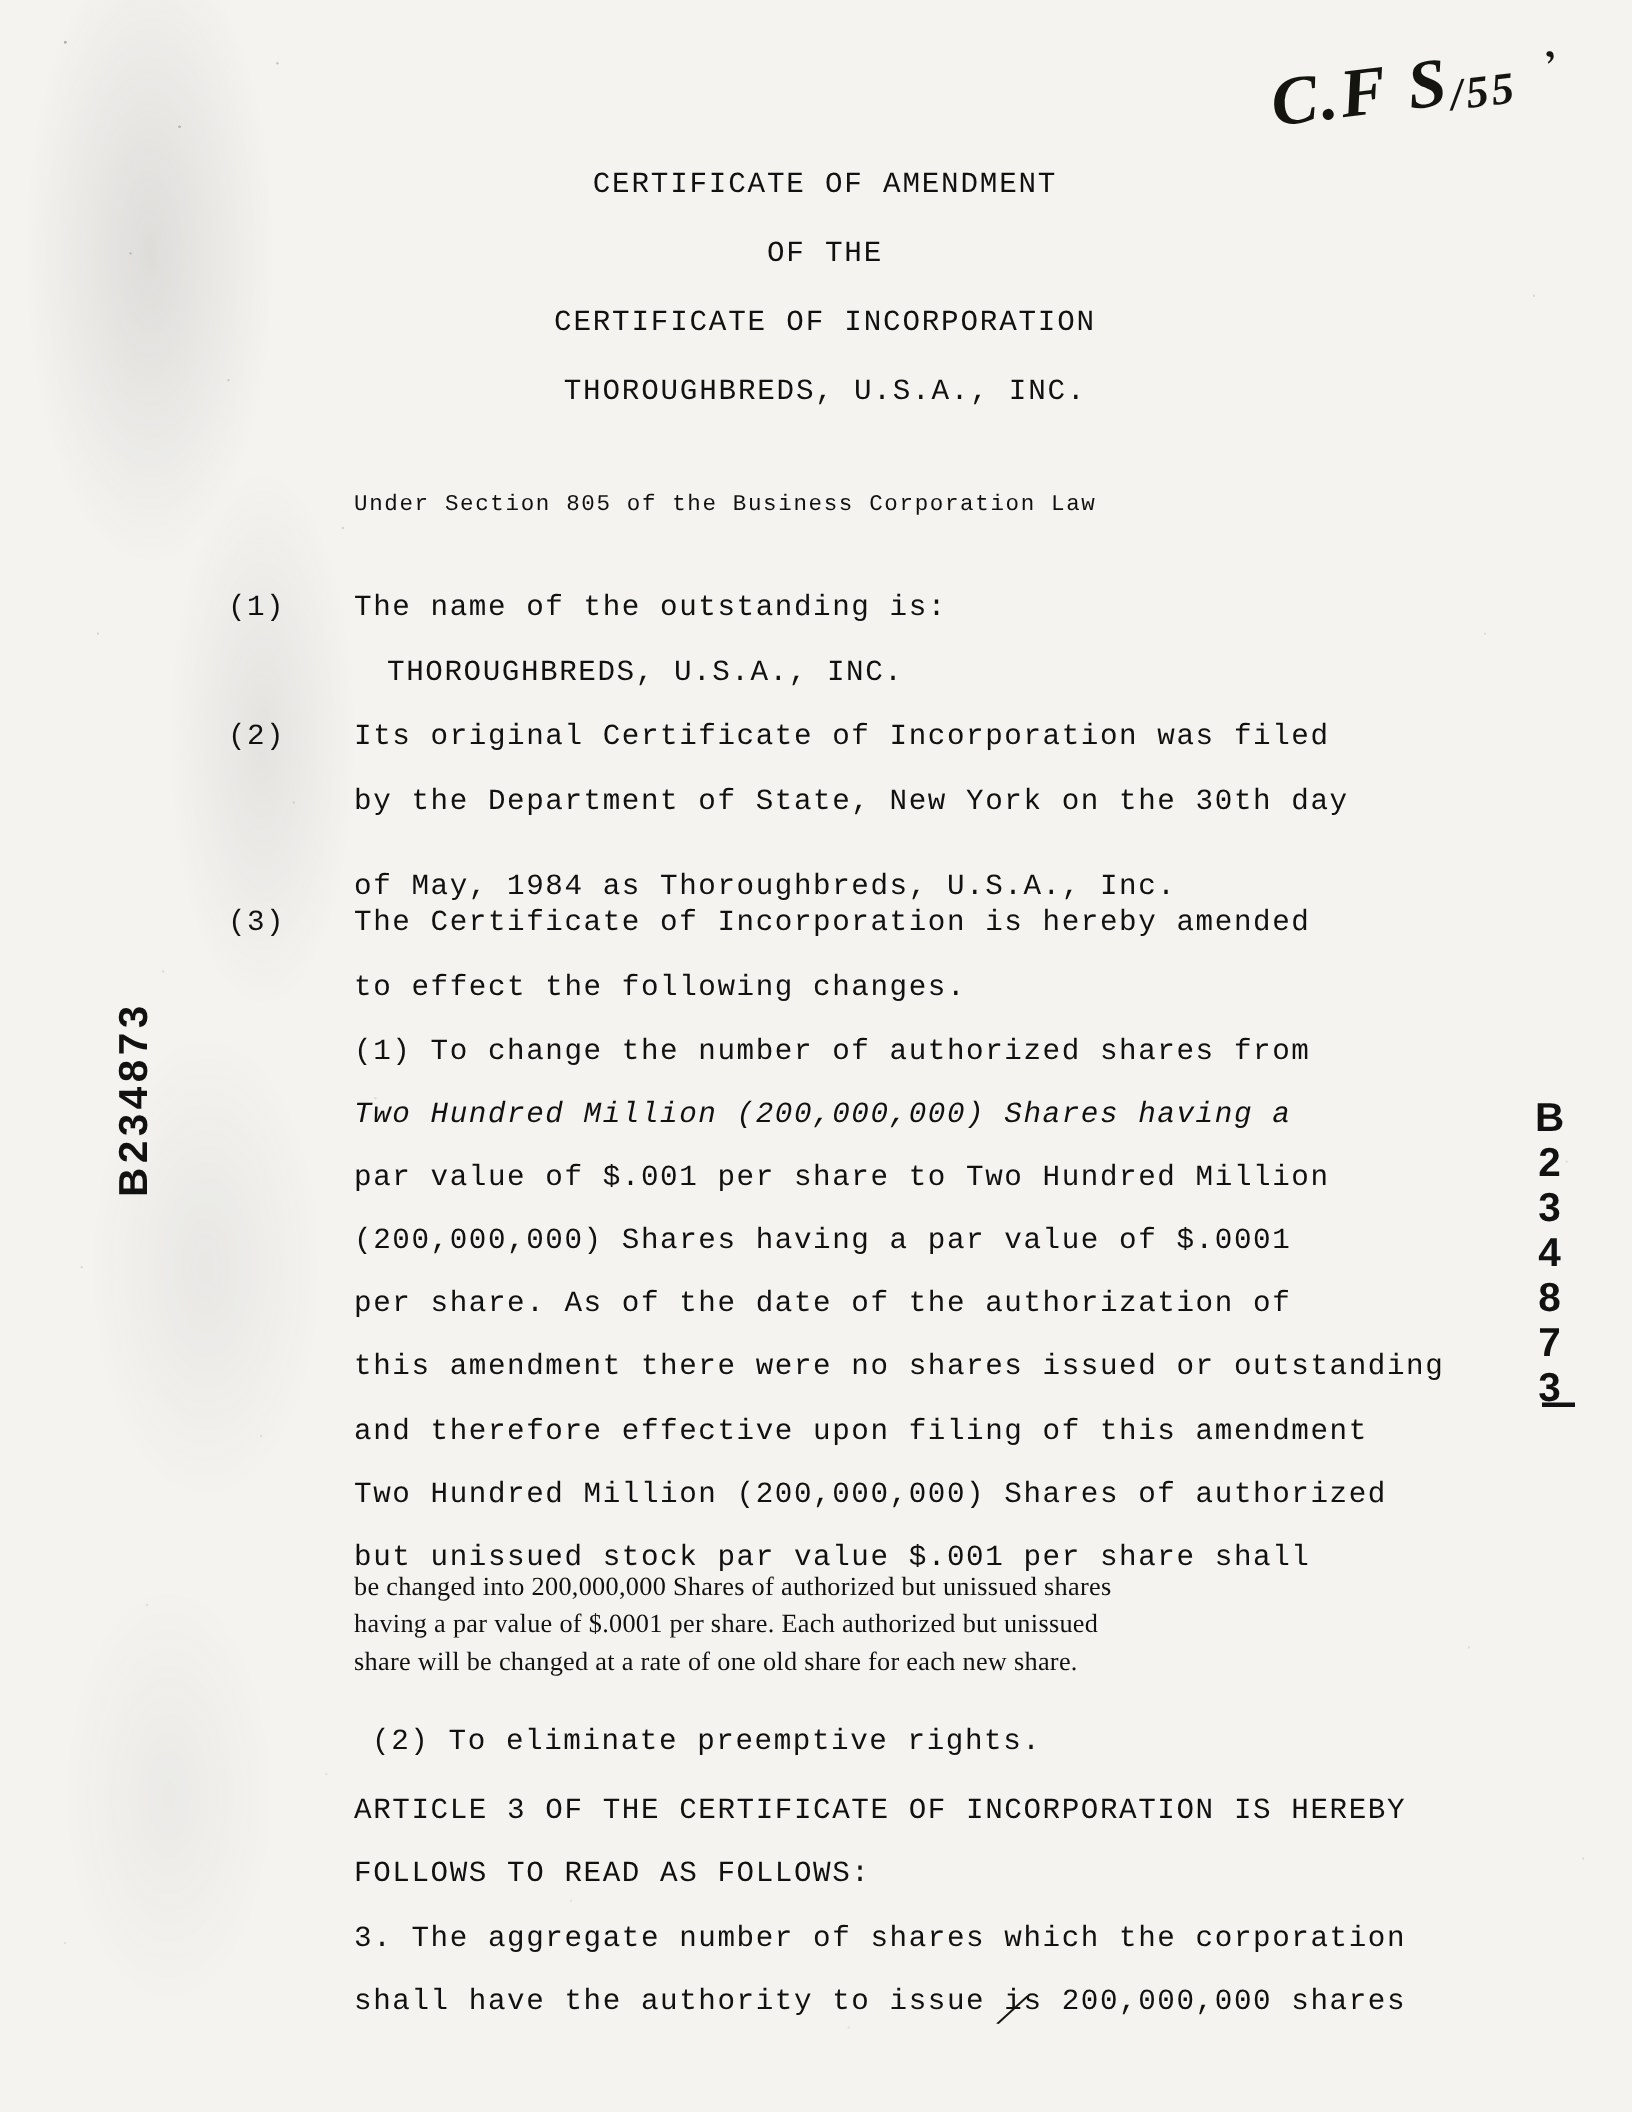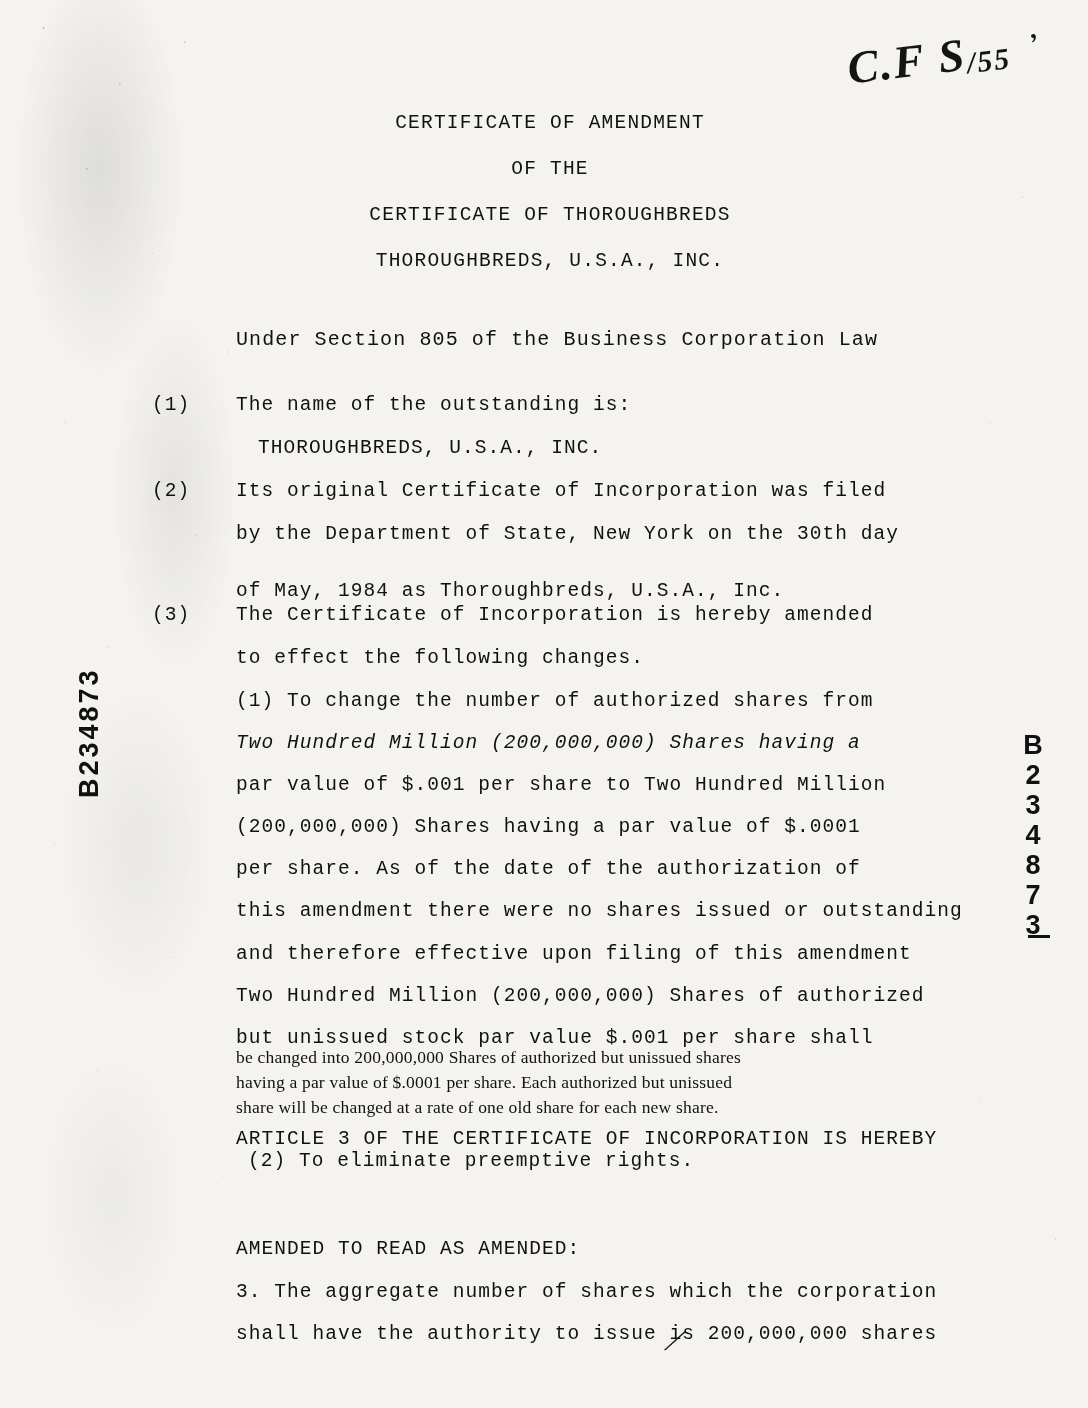--- a/index.html
+++ b/index.html
@@ -141,21 +141,21 @@
     position: absolute;
     left: 150px;
     top: 112px;
     width: 800px;
   }
   #title-block .center-line { margin-bottom: 24px; }
   #undersec {
     position: absolute;
     left: 236px;
     top: 328px;
-    font-size: 20px;
+    font-size: 15px;
     letter-spacing: 1.1px;
     white-space: nowrap;
   }
   .num {
     position: absolute;
     left: 152px;
     font-size: 19.5px;
     letter-spacing: 1px;
   }
   .body-line {
@@ -194,21 +194,21 @@
   <div id="handwriting">
     <span>C.F S</span><span class="small">/55</span>
   </div>
   <div id="hand-tick">ʼ</div>
 
   <div id="doc">
 
     <div id="title-block">
       <p class="center-line">CERTIFICATE OF AMENDMENT</p>
       <p class="center-line">OF THE</p>
-      <p class="center-line">CERTIFICATE OF THOROUGHBREDS</p>
+      <p class="center-line">CERTIFICATE OF INCORPORATION</p>
       <p class="center-line">THOROUGHBREDS, U.S.A., INC.</p>
     </div>
 
     <div id="undersec">Under Section 805 of the Business Corporation Law</div>
 
     <div class="num" style="top:394px;">(1)</div>
     <div class="body-line" style="top:394px;">The name of the outstanding is:</div>
     <div class="body-line indent" style="top:437px;">THOROUGHBREDS, U.S.A., INC.</div>
 
     <div class="num" style="top:480px;">(2)</div>
@@ -229,22 +229,22 @@
     <div class="body-line" style="top:943px;">and therefore effective upon filing of this amendment</div>
     <div class="body-line" style="top:985px;">Two Hundred Million (200,000,000) Shares of authorized</div>
     <div class="body-line" style="top:1027px;">but unissued stock par value $.001 per share shall</div>
 
     <div class="typed-small" style="top:1047px;">be changed into 200,000,000 Shares of authorized but  unissued shares</div>
     <div class="typed-small" style="top:1072px;">having a par value of $.0001 per share.  Each authorized but unissued</div>
     <div class="typed-small" style="top:1097px;">share will  be changed at a rate of one old share for each new share.</div>
 
     <div class="body-line" style="top:1150px;margin-left:12px;">(2)  To eliminate preemptive rights.</div>
 
-    <div class="body-line" style="top:1128px;">ARTICLE 3 OF THE CERTIFICATE OF INCORPORATION IS HEREBY</div>
-    <div class="body-line" style="top:1238px;">AMENDED TO READ AS AMENDED:</div>
+    <div class="body-line" style="top:1196px;">ARTICLE 3 OF THE CERTIFICATE OF INCORPORATION IS HEREBY</div>
+    <div class="body-line" style="top:1238px;">FOLLOWS TO READ AS FOLLOWS:</div>
     <div class="body-line" style="top:1281px;">3.  The aggregate number of shares which the corporation</div>
     <div class="body-line" style="top:1323px;">shall have the authority to issue is 200,000,000 shares</div>
     <div id="slash-mark">⁄</div>
 
   </div>
 
   <div class="vstamp" id="vstamp-left">B234873</div>
   <div class="vstamp" id="vstamp-right">B234873</div>
   <div id="vstamp-right-dash"></div>
 

